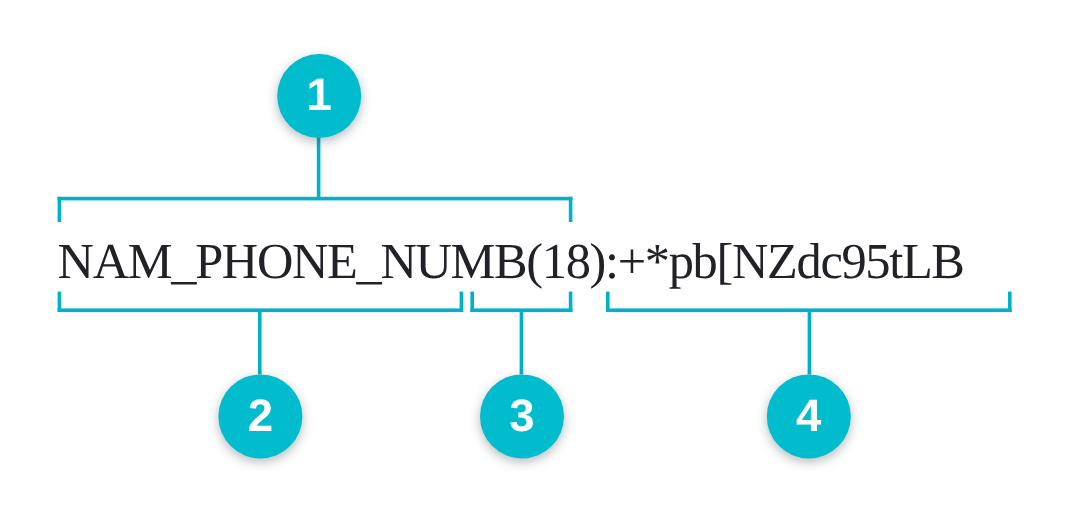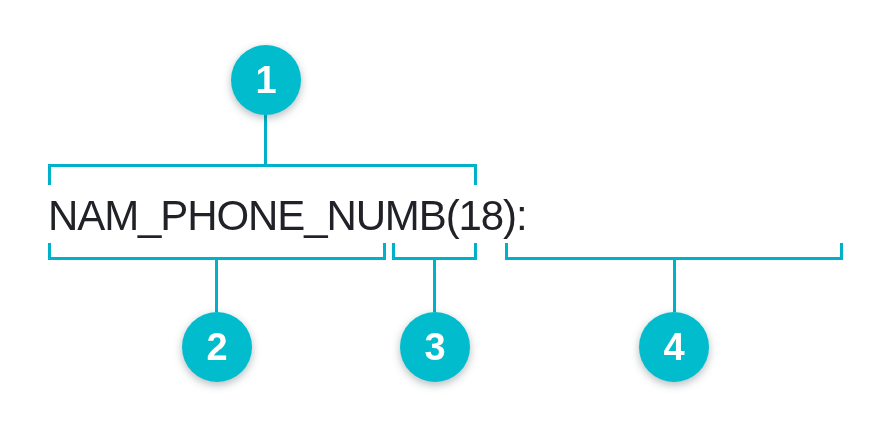--- a/index.html
+++ b/index.html
@@ -52,41 +52,40 @@
     border-left: 3px solid var(--line, #00b2c9);
     border-right: 3px solid var(--line, #00b2c9);
     box-sizing: border-box;
   }
   .code-line {
     position: absolute;
     left: 48px;
     top: 195px;
     height: 42px;
     display: flex;
-    align-items: center;
-    font-family: Liberation Sans, sans-serif;
+    font-family: Liberation Serif, serif;
     font-size: 42px;
     letter-spacing: -1.1px;
     color: var(--text, #212227);
     white-space: pre;
   }
 </style>
 </head>
 <body>
 
 <div class="canvas">
 
   <div class="badge" style="left: 231px; top: 45px;">
     <span>1</span>
   </div>
   <div class="stem" style="left: 264px; top: 112px; height: 54px;"></div>
   <div class="bracket-top" style="left: 48px; top: 164px; width: 429px; height: 21px;"></div>
 
   <div class="code-line">
-    <span>NAM_PHONE_NUMB</span><span>(18)</span><span>:</span>
+    <span>NAM_PHONE_NUMB</span><span>(18)</span><span>:</span><span>+*pb[NZdc95tLB</span>
   </div>
 
   <div class="bracket-bottom" style="left: 48px; top: 243px; width: 338px; height: 17px;"></div>
   <div class="stem" style="left: 215px; top: 260px; height: 52px;"></div>
   <div class="badge" style="left: 182px; top: 312px;">
     <span>2</span>
   </div>
 
   <div class="bracket-bottom" style="left: 392px; top: 243px; width: 85px; height: 17px;"></div>
   <div class="stem" style="left: 433px; top: 260px; height: 52px;"></div>

